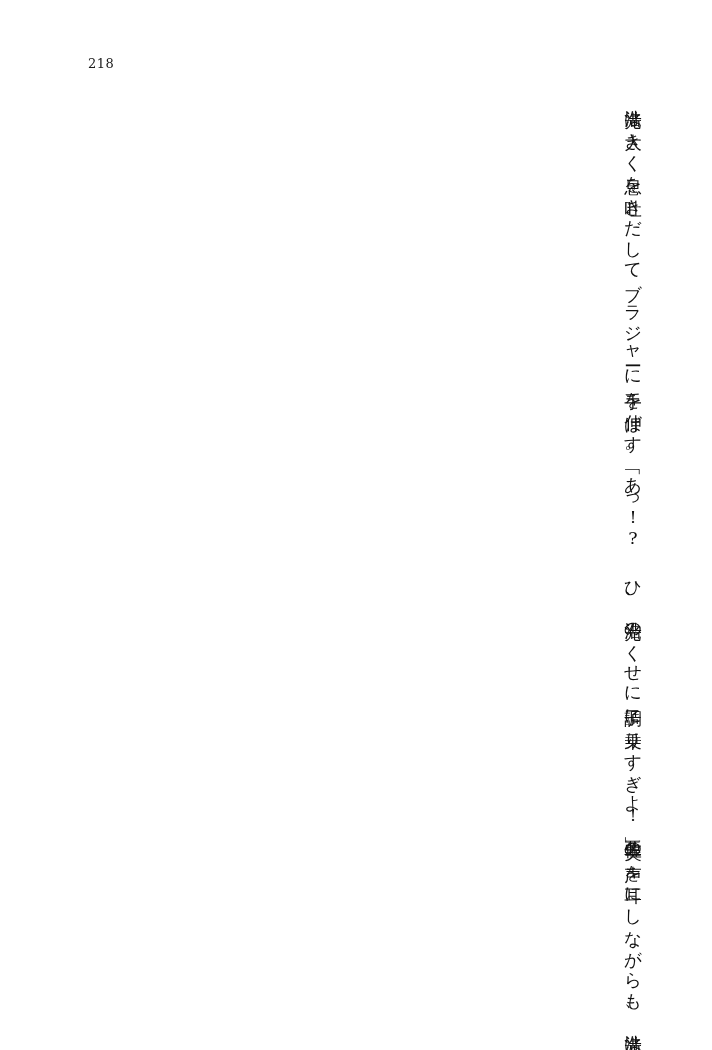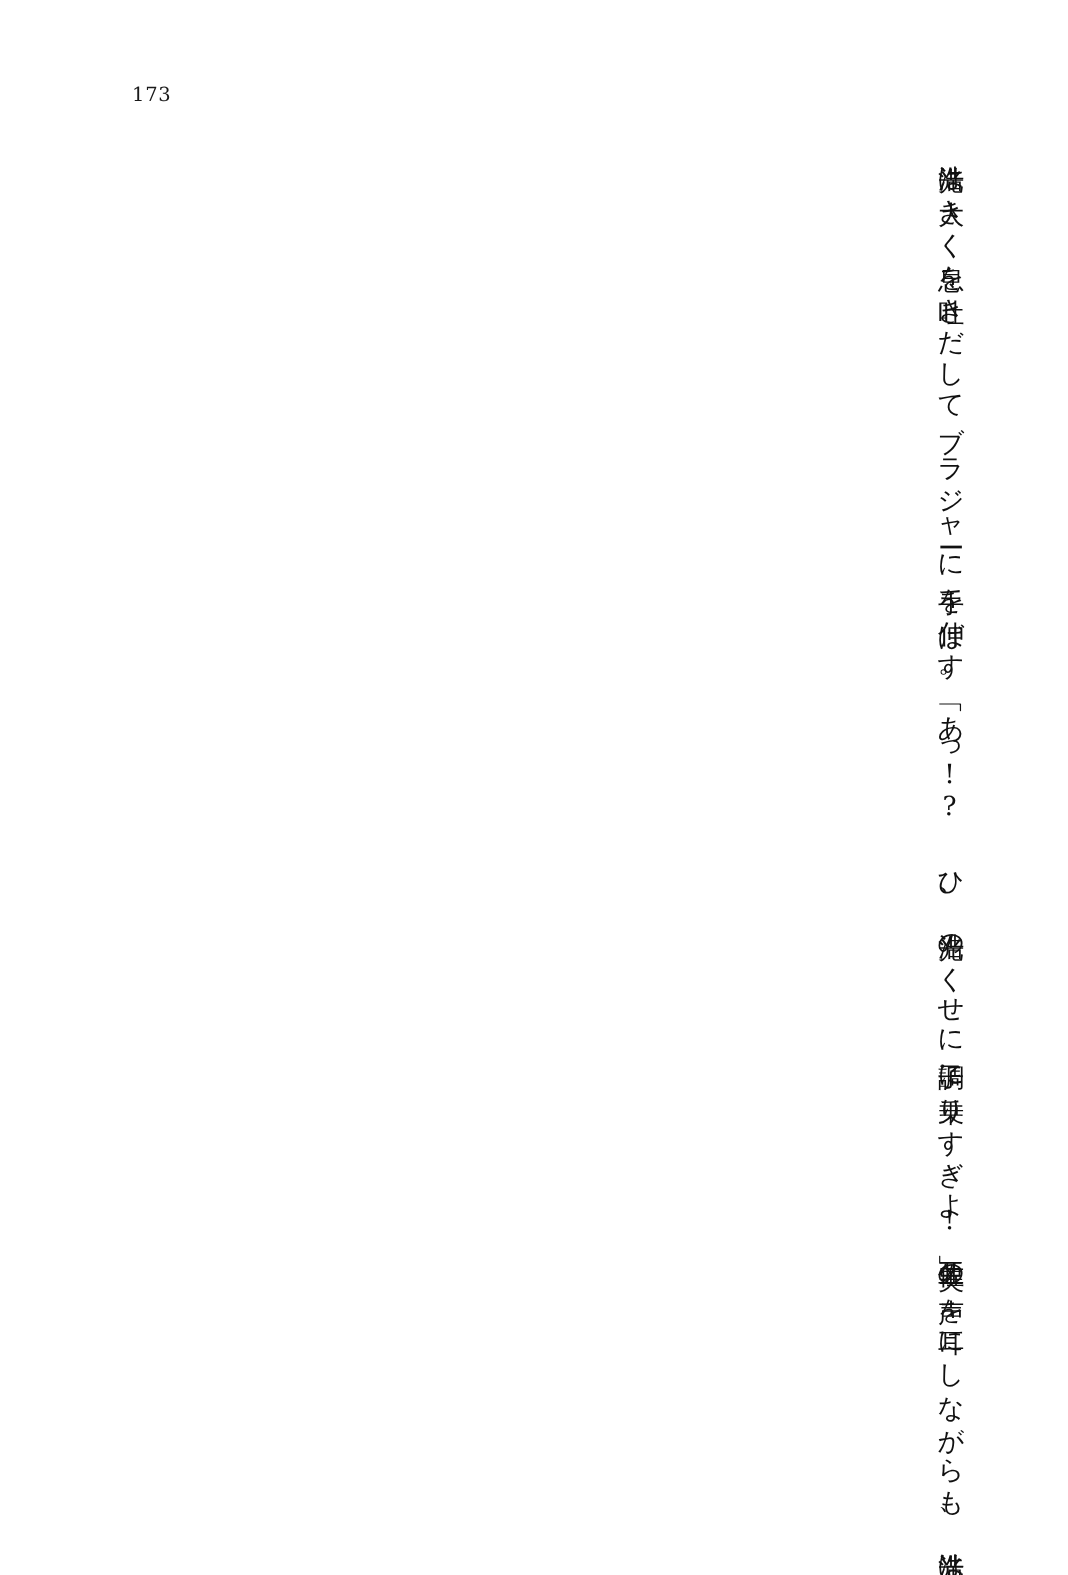--- a/index.html
+++ b/index.html
@@ -53,21 +53,21 @@
     margin-left: 0;
     height: 100%;
     font-family: "DejaVu Serif", "Liberation Serif", serif;
   }
 </style>
 </head>
 <body>
 
 <div class="page">
 
-  <div class="page-number">173</div>
+  <div class="page-number">218</div>
 
   <div class="text-body">
     <div class="line">浩光は大きく息を吐きだしてブラジャーに手を伸ばす。</div>
     <div class="line">「あっ!?　ひ、浩光のくせに調子に乗りすぎよ!」</div>
     <div class="line">亜佐美の声を耳にしながらも、浩光はそのままブラジャーのホックをはずす。</div>
 
   </div>
 
 </div>
 

